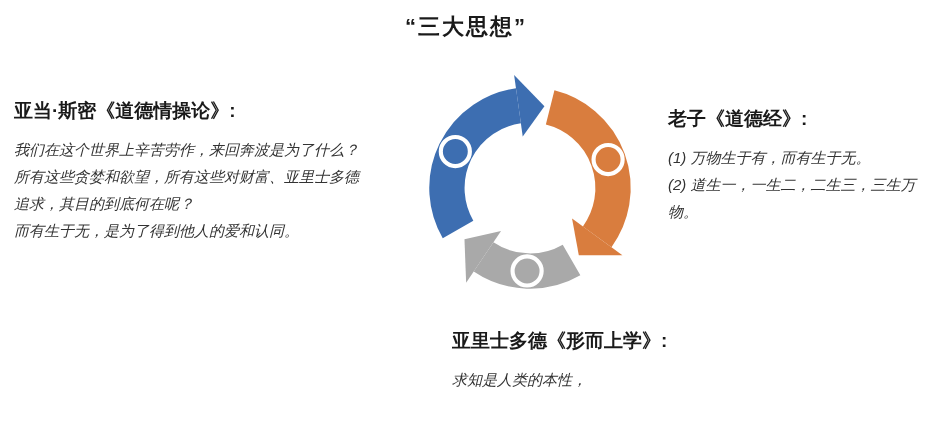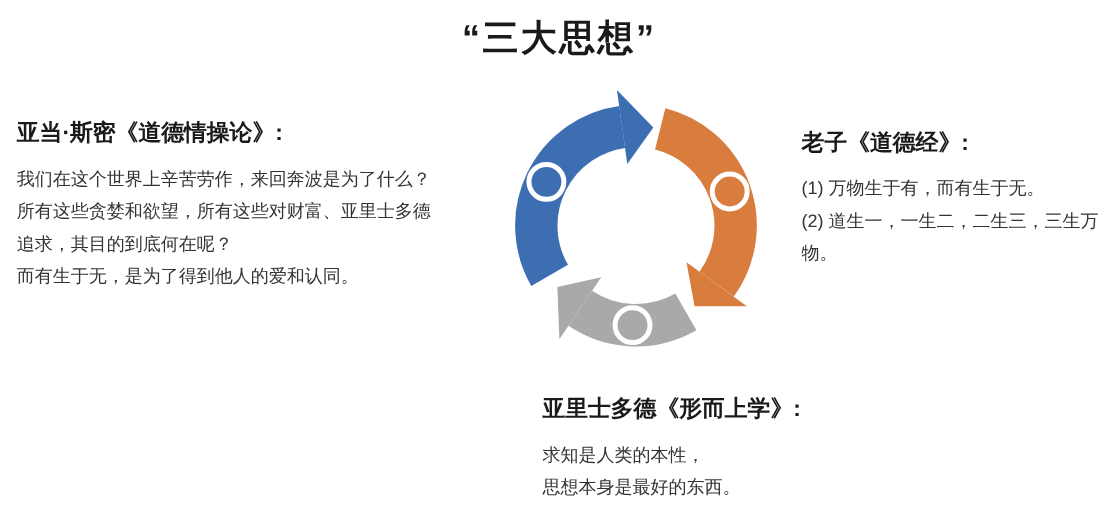--- a/index.html
+++ b/index.html
@@ -2,25 +2,25 @@
 <html><head>
 <meta charset="utf-8">
 <style>
   html,body{margin:0;padding:0;background:#ffffff;}
   .canvas{
     position:relative;width:932px;height:433px;background:#ffffff;
     font-family:"Liberation Sans","DejaVu Sans",sans-serif;overflow:hidden;
   }
   .title{
     position:absolute;top:12px;left:0;width:100%;text-align:center;
-    font-size:30px;font-weight:700;color:#1a1a1a;letter-spacing:2px;
+    font-size:22px;font-weight:700;color:#1a1a1a;letter-spacing:2px;
   }
   .block{position:absolute;}
   .block h3{margin:0 0 12px 0;font-size:19px;font-weight:700;color:#1a1a1a;}
-  .block .line{font-size:15px;line-height:27px;color:#333333;}
+  .block .line{font-size:15px;line-height:27px;color:#333333;font-style:italic;}
   .left-block{left:14px;top:98px;width:410px;}
   .right-block{left:668px;top:106px;width:260px;}
   .bottom-block{left:452px;top:328px;width:320px;}
   .diagram-wrap{position:absolute;left:395px;top:53px;width:270px;height:270px;}
 </style>
 </head>
 <body>
 
 <div class="canvas">
 
@@ -36,21 +36,20 @@
 
   <div class="block right-block">
     <h3>老子《道德经》:</h3>
     <div class="line">(1) 万物生于有，而有生于无。</div>
     <div class="line">(2) 道生一，一生二，二生三，三生万物。</div>
   </div>
 
   <div class="block bottom-block">
     <h3>亚里士多德《形而上学》:</h3>
     <div class="line">求知是人类的本性，</div>
-    <div class="line">思想本身是最好的东西。</div>
   </div>
 
   <div class="diagram-wrap">
     <svg width="270" height="270" viewBox="0 0 260 260">
 
       <path d="M 60.7 170 A 80 80 0 0 1 118.9 50.8" fill="none" stroke-width="34" stroke-linecap="butt" stroke="#3D6EB1"></path>
       <path d="M 149.4 52.4 A 80 80 0 0 1 194.7 177.0" fill="none" stroke-width="34" stroke-linecap="butt" stroke="#D97D3E"></path>
       <path d="M 170 199.3 A 80 80 0 0 1 85.3 196.3" fill="none" stroke-width="34" stroke-linecap="butt" stroke="#A9A9A9"></path>
 
       <polygon points="114.7,21.1 143.9,51.2 123.0,80.5" fill="#3D6EB1"></polygon>

